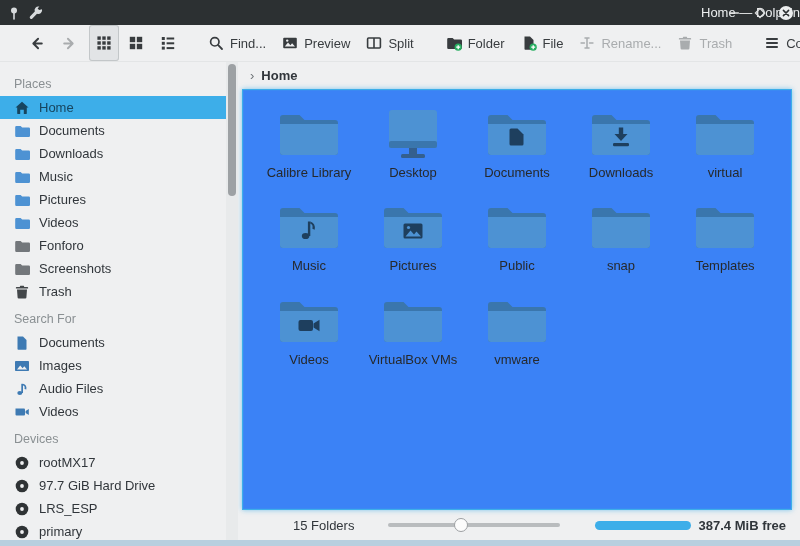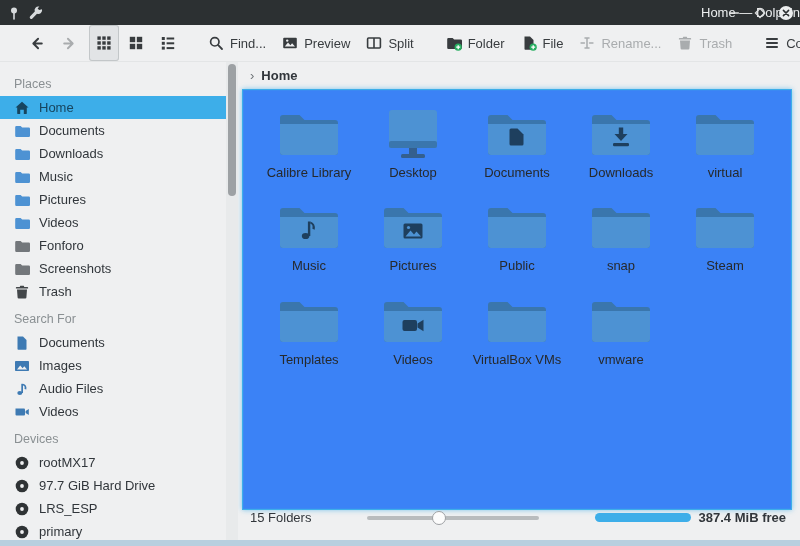--- a/index.html
+++ b/index.html
@@ -43,21 +43,21 @@
 
   .view { flex:1; background:#3b82f6; border:1px solid #3daee9; box-shadow:0 0 5px rgba(61,174,233,.65), inset 0 0 0 1px rgba(61,174,233,.18); overflow:hidden; }
   .grid { display:grid; grid-template-columns:repeat(5,1fr); padding:18px 14px; row-gap:20px; justify-items:center; align-content:start; }
   .tile { width:102px; text-align:center; }
   .fico { width:64px; height:52px; display:block; margin:0 auto; position:relative; }
   .tlabel { margin-top:5px; color:#26292c; line-height:1.25; word-wrap:break-word; }
   .tile.symlink .tlabel { font-style:italic; }
   .tile.hovered .tlabel { }
 
   
-  .statusbar { height:30px; display:flex; align-items:flex-start; padding:0 6px 0 8px; gap:10px; }
+  .statusbar { height:30px; display:flex; align-items:center; padding:0 6px 0 8px; gap:10px;margin-left:43px; }
   .status-left { white-space:nowrap; }
   .zoom-slider { width:172px; height:16px; position:relative; margin:0 auto; }
   .zoom-slider .track { position:absolute; top:6px; left:0; right:0; height:4px; background:#b9bcbe; border-radius:2px; }
   .zoom-slider .handle { position:absolute; top:1px; left:38%; width:14px; height:14px; background:#fcfcfc; border:1px solid #9da0a3; border-radius:50%; }
   .capacity { display:flex; align-items:center; gap:8px; }
   .capbar { width:96px; height:9px; background:#3daee9; border-radius:4.5px; }
   .status-right { white-space:nowrap;font-weight:bold; }
 
   .bottom-strip { height:6px; background:#b8cfdf; }
 
@@ -521,26 +521,20 @@
             <div class="tlabel">Public</div>
           </div>
 
           <div class="tile">
             <svg class="fico" viewBox="0 0 64 52">
                 <use href="#sym-folder"></use>
               </svg>
             <div class="tlabel">snap</div>
           </div>
 
-          <div class="tile">
-            <svg class="fico" viewBox="0 0 64 52">
-                <use href="#sym-folder"></use>
-              </svg>
-            <div class="tlabel">Steam</div>
-          </div>
 
           <div class="tile">
             <svg class="fico" viewBox="0 0 64 52">
                 <use href="#sym-folder"></use>
               </svg>
             <div class="tlabel">Templates</div>
           </div>
 
           <div class="tile">
             <svg class="fico" viewBox="0 0 64 52">

